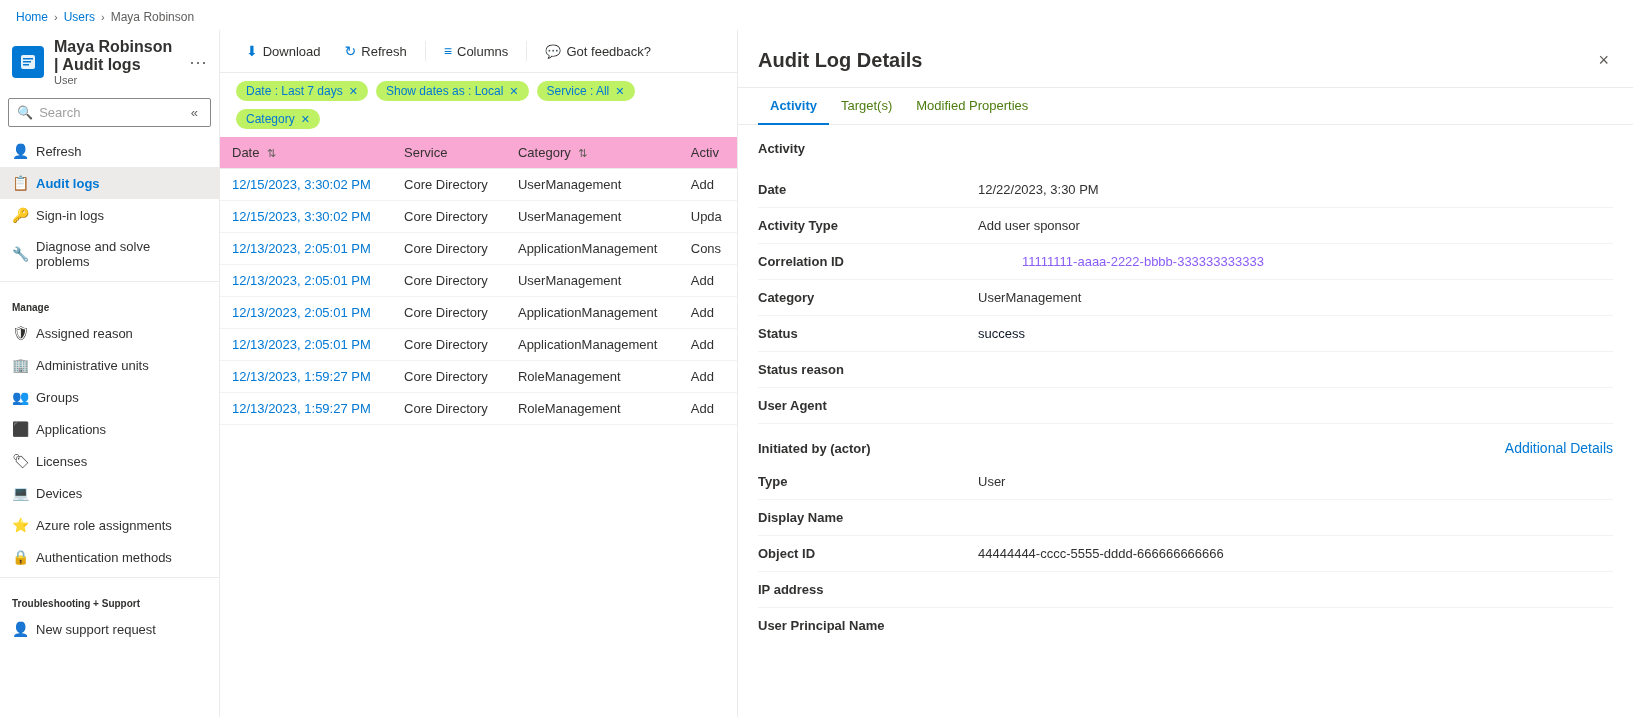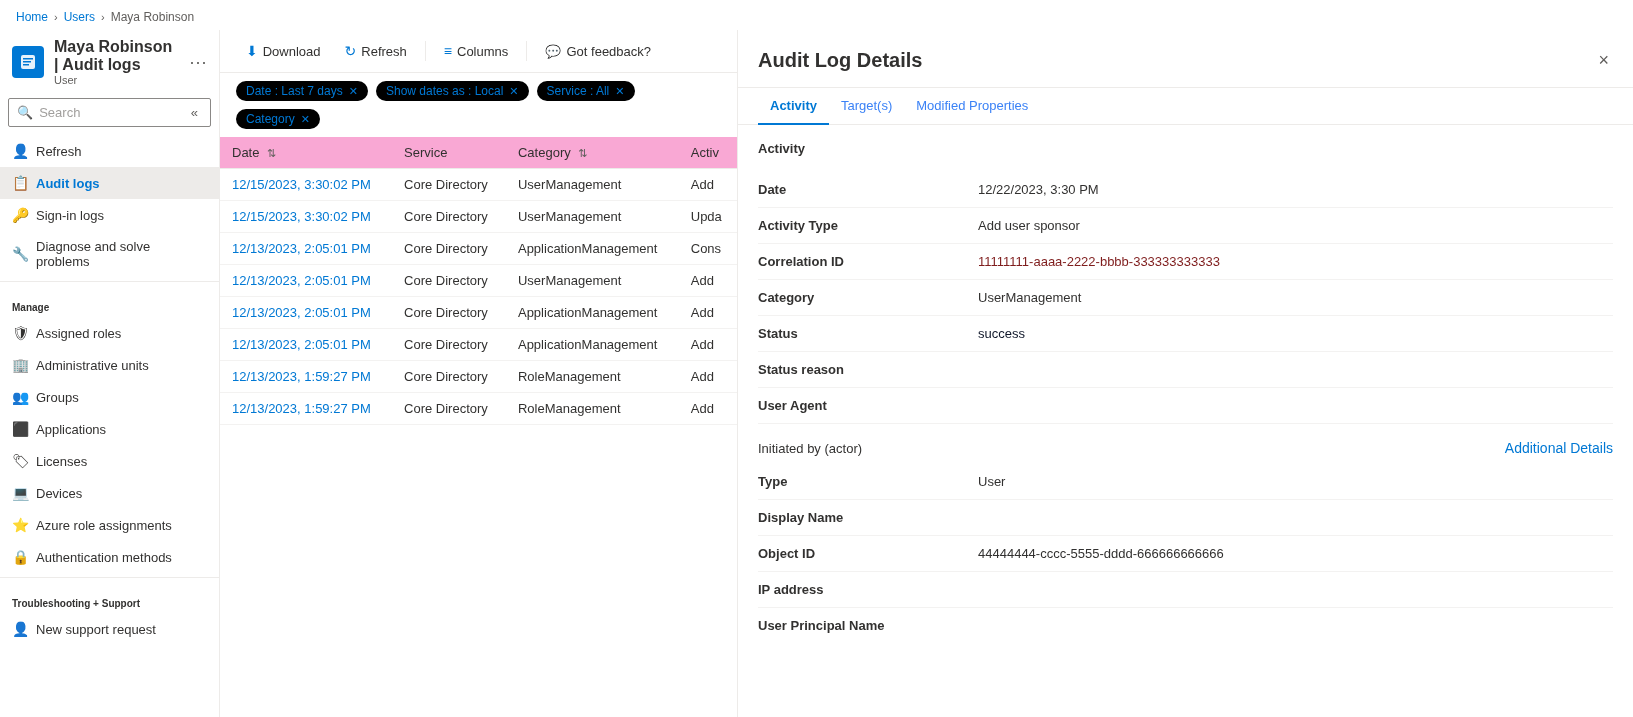--- a/index.html
+++ b/index.html
@@ -38,55 +38,55 @@
 
     
     .toolbar { display: flex; align-items: center; gap: 4px; padding: 8px 16px; border-bottom: 1px solid #edebe9; }
     .toolbar-btn { display: flex; align-items: center; gap: 5px; padding: 5px 10px; border: none; background: none; cursor: pointer; color: #323130; font-size: 13px; border-radius: 2px; }
     .toolbar-btn .btn-icon { font-size: 14px; color: #0078d4; }
     .toolbar-divider { width: 1px; height: 20px; background: #edebe9; margin: 0 4px; }
     .toolbar-feedback { display: flex; align-items: center; gap: 5px; padding: 5px 10px; cursor: pointer; color: #323130; font-size: 13px; }
 
     
     .filters { display: flex; align-items: center; gap: 8px; padding: 8px 16px; flex-wrap: wrap; }
-    .filter-chip { display: flex; align-items: flex-end; background: #000000; border-radius: 12px; padding: 3px 10px; font-size: 12px; color: #0078d4; gap: 4px; cursor: pointer; }
+    .filter-chip { display: flex; align-items: flex-end; background: #bef264; border-radius: 12px; padding: 3px 10px; font-size: 12px; color: #0078d4; gap: 4px; cursor: pointer; }
 
     
     .table-container { flex: 1; overflow-y: auto; }
     table { width: 100%; border-collapse: collapse; font-size: 13px; }
     thead th { padding: 8px 12px; text-align: left; font-weight: 400; color: #323130; border-bottom: 1px solid #edebe9; background: #f9a8d4; position: sticky; top: 0; white-space: nowrap; }
     thead th .sort-icon { margin-left: 4px; color: #605e5c; font-size: 11px; }
     tbody tr { border-bottom: 1px solid #f3f2f1; }
     tbody td { padding: 8px 12px; color: #323130; }
     tbody td.date { color: #0078d4; }
     tbody td.truncated { max-width: 100px; overflow: hidden; text-overflow: ellipsis; white-space: nowrap; }
 
     
     .detail-panel { width: 896px; border-left: 1px solid #edebe9; display: flex; flex-direction: column; overflow-y: auto; flex-shrink: 0; }
     .detail-header { display: flex; align-items: center; justify-content: space-between; padding: 16px 20px 12px; border-bottom: 1px solid #edebe9; }
     .detail-title { font-size: 20px; font-weight: 600; color: #323130; }
     .detail-close { background: none; border: none; cursor: pointer; font-size: 18px; color: #605e5c; padding: 4px; }
 
     .detail-tabs { display: flex; gap: 0; padding: 0 20px; border-bottom: 1px solid #edebe9; }
-    .detail-tab { padding: 10px 12px; cursor: pointer; font-size: 13px; color: #3b82f6; border-bottom: 2px solid transparent; margin-bottom: -1px; }
+    .detail-tab { padding: 10px 12px; cursor: pointer; font-size: 13px; color: #4d7c0f; border-bottom: 2px solid transparent; margin-bottom: -1px; }
     .detail-tab.active { color: #0078d4; border-bottom-color: #0078d4; font-weight: 600; }
 
     .detail-content { padding: 16px 20px; flex: 1; }
     .detail-section-title { font-size: 13px; font-weight: 600; color: #323130; margin-bottom: 16px; }
 
     .detail-row { display: flex; align-items: flex-start; padding: 10px 0; border-bottom: 1px solid #f3f2f1; min-height: 36px; }
     .detail-row:last-child { border-bottom: none; }
     .detail-label { width: 220px; font-size: 13px; font-weight: 600; color: #323130; flex-shrink: 0; padding-right: 12px; }
     .detail-value { flex: 1; font-size: 13px; color: #323130; word-break: break-all; }
-    .detail-value.link { color: #7f1d1d; }
+    .detail-value.link { color: #8b5cf6; margin-left: 44px; }
     .detail-value.success { color: #0f172a; }
 
     .detail-subsection { margin-top: 16px; }
     .detail-subsection-header { display: flex; justify-content: space-between; align-items: center; margin-bottom: 8px; }
-    .detail-subsection-title { font-size: 13px; font-weight: 400; color: #323130; }
+    .detail-subsection-title { font-size: 13px; font-weight: 700; color: #323130; }
     .additional-details-link { color: #0078d4; cursor: pointer; font-size: 14px; }
   </style>
 </head>
 <body>
 
 <div class="breadcrumb">
   <a href="#">Home</a>
   <span class="breadcrumb-sep">›</span>
   <a href="#">Users</a>
   <span class="breadcrumb-sep">›</span>
@@ -140,21 +140,21 @@
       </div>
     </div>
 
     <div class="nav-divider"></div>
 
     <div class="nav-section-label">Manage</div>
 
     <div>
       <div class="nav-item">
         <span class="nav-icon">🛡</span>
-        <span>Assigned roles</span>
+        <span>Assigned reason</span>
       </div>
       <div class="nav-item">
         <span class="nav-icon">🏢</span>
         <span>Administrative units</span>
       </div>
       <div class="nav-item">
         <span class="nav-icon">👥</span>
         <span>Groups</span>
       </div>
       <div class="nav-item">

